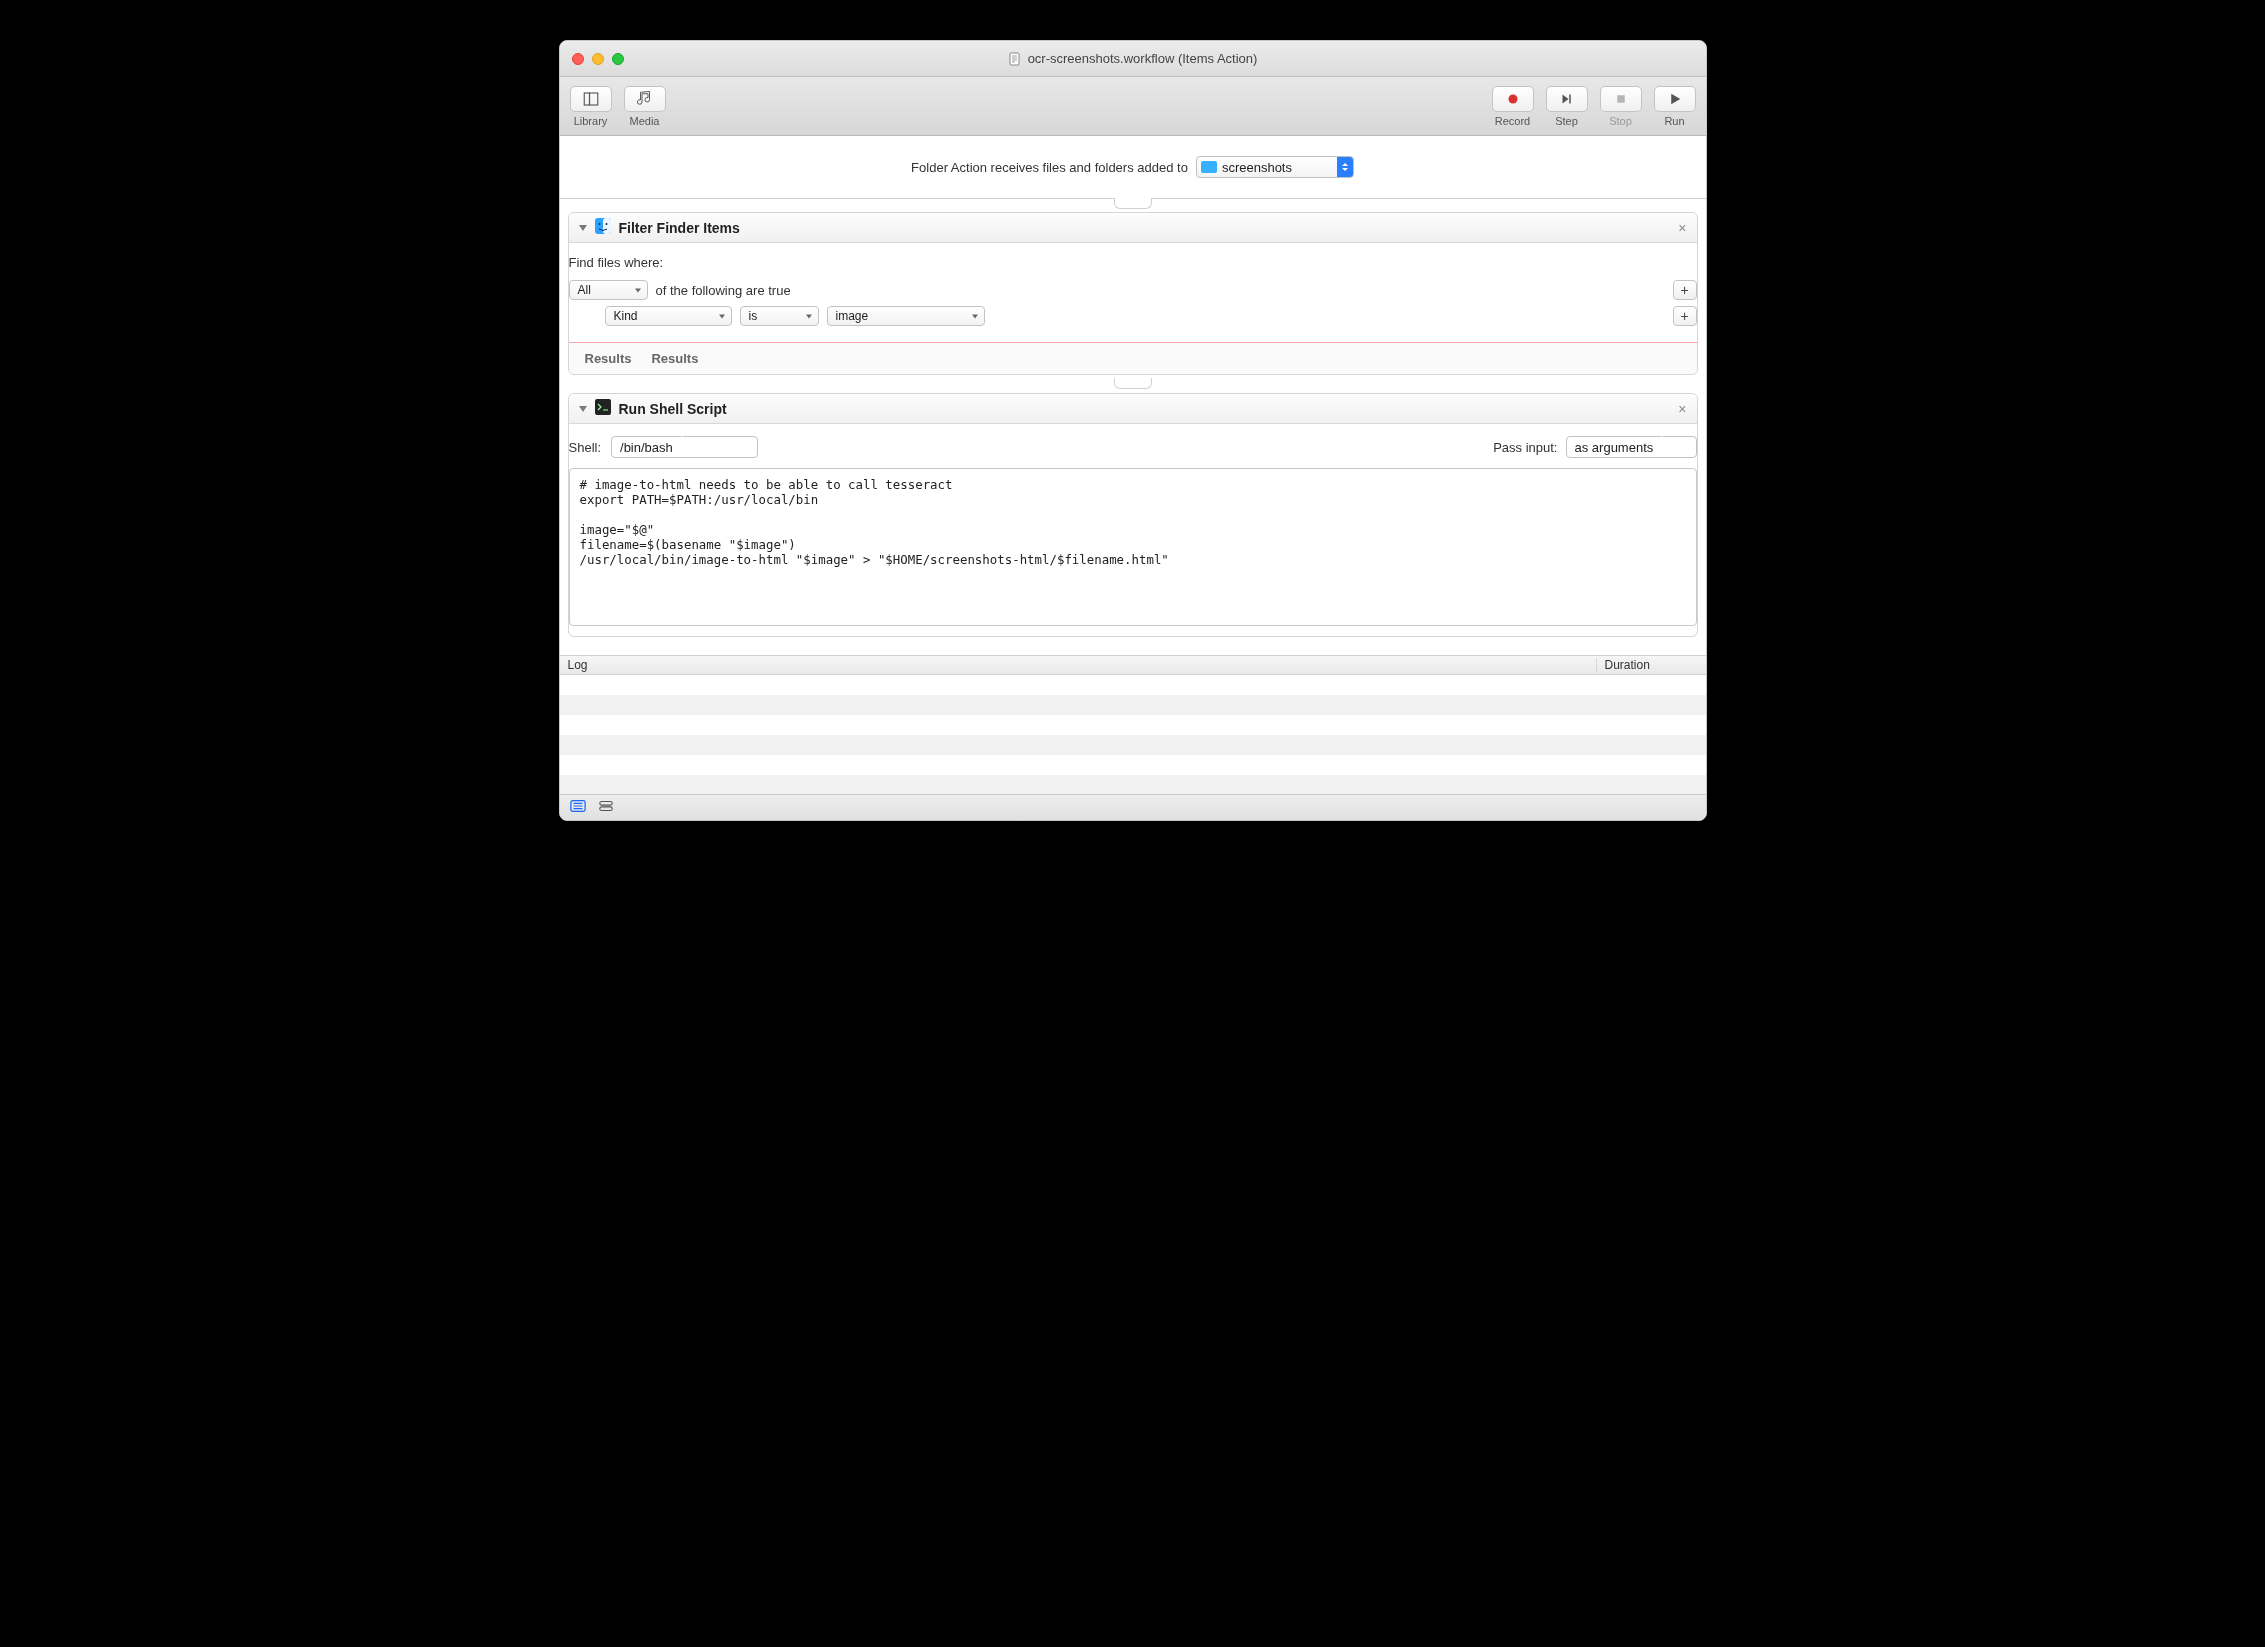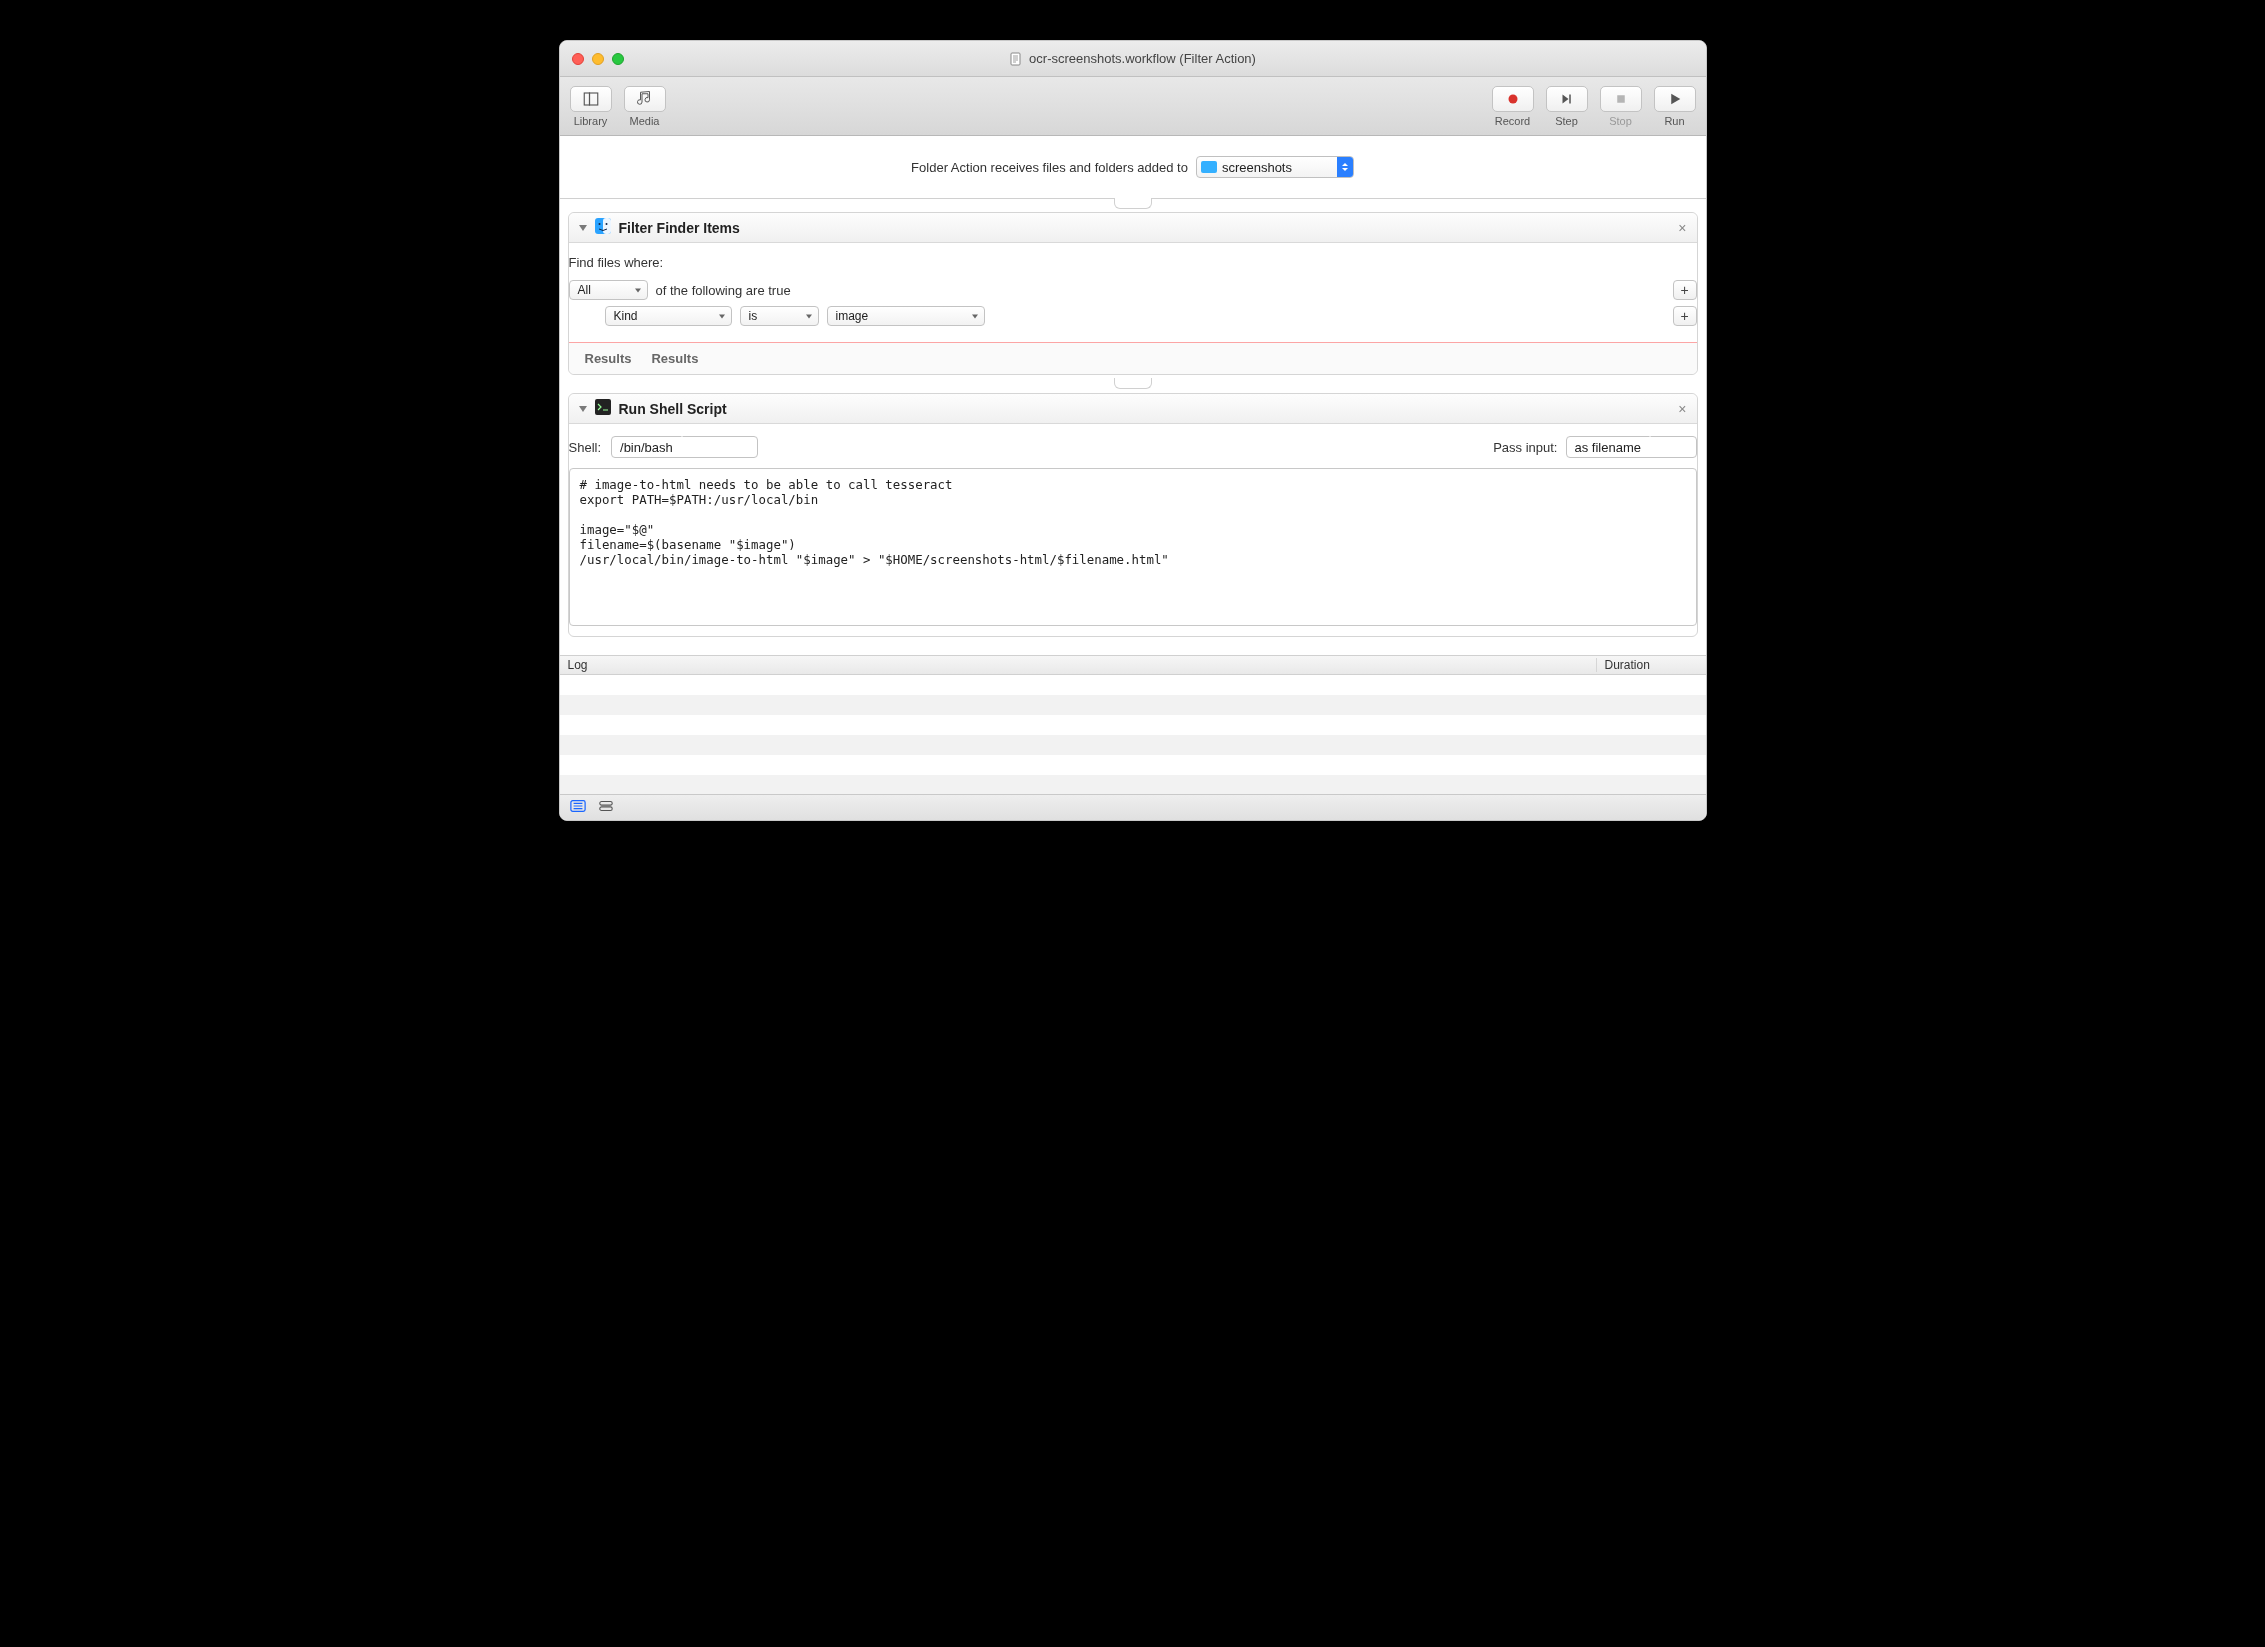--- a/index.html
+++ b/index.html
@@ -254,21 +254,21 @@
       <div class="tl yellow"></div>
       <div class="tl green"></div>
     </div>
     <div class="title">
       <span class="icon doc-icon">
         <svg viewBox="0 0 14 14">
             <rect x="2" y="1" width="9" height="12" rx="1" fill="#fff" stroke="#888"></rect>
             <path d="M4 4h5M4 6h5M4 8h5M4 10h3" stroke="#888" stroke-width="0.8"></path>
           </svg>
       </span>
-      <span>ocr-screenshots.workflow (Filter Action)</span>
+      <span>ocr-screenshots.workflow (Items Action)</span>
     </div>
   </div>
 
   <div class="toolbar">
     <div class="left">
       <div class="tbtn">
         <div class="tbtn-chip">
             <svg viewBox="0 0 24 24">
               <rect x="3" y="4" width="7" height="16" fill="none" stroke="#555" stroke-width="1.5"></rect>
               <rect x="10" y="4" width="11" height="16" fill="none" stroke="#555" stroke-width="1.5"></rect>
@@ -396,21 +396,21 @@
       <div class="action-body">
         <div class="shell-row">
           <span class="lbl">Shell:</span>
           <span class="blue-select">
             <span>/bin/bash</span>
             <span class="sel-caret"></span>
           </span>
           <div class="right">
             <span class="lbl">Pass input:</span>
             <span class="blue-select" style="width:131px">
-              <span>as filename</span>
+              <span>as arguments</span>
               <span class="sel-caret"></span>
             </span>
           </div>
         </div>
         <div class="code-box"># image-to-html needs to be able to call tesseract
 export PATH=$PATH:/usr/local/bin
 
 image="$@"
 filename=$(basename "$image")
 /usr/local/bin/image-to-html "$image" &gt; "$HOME/screenshots-html/$filename.html"</div>

